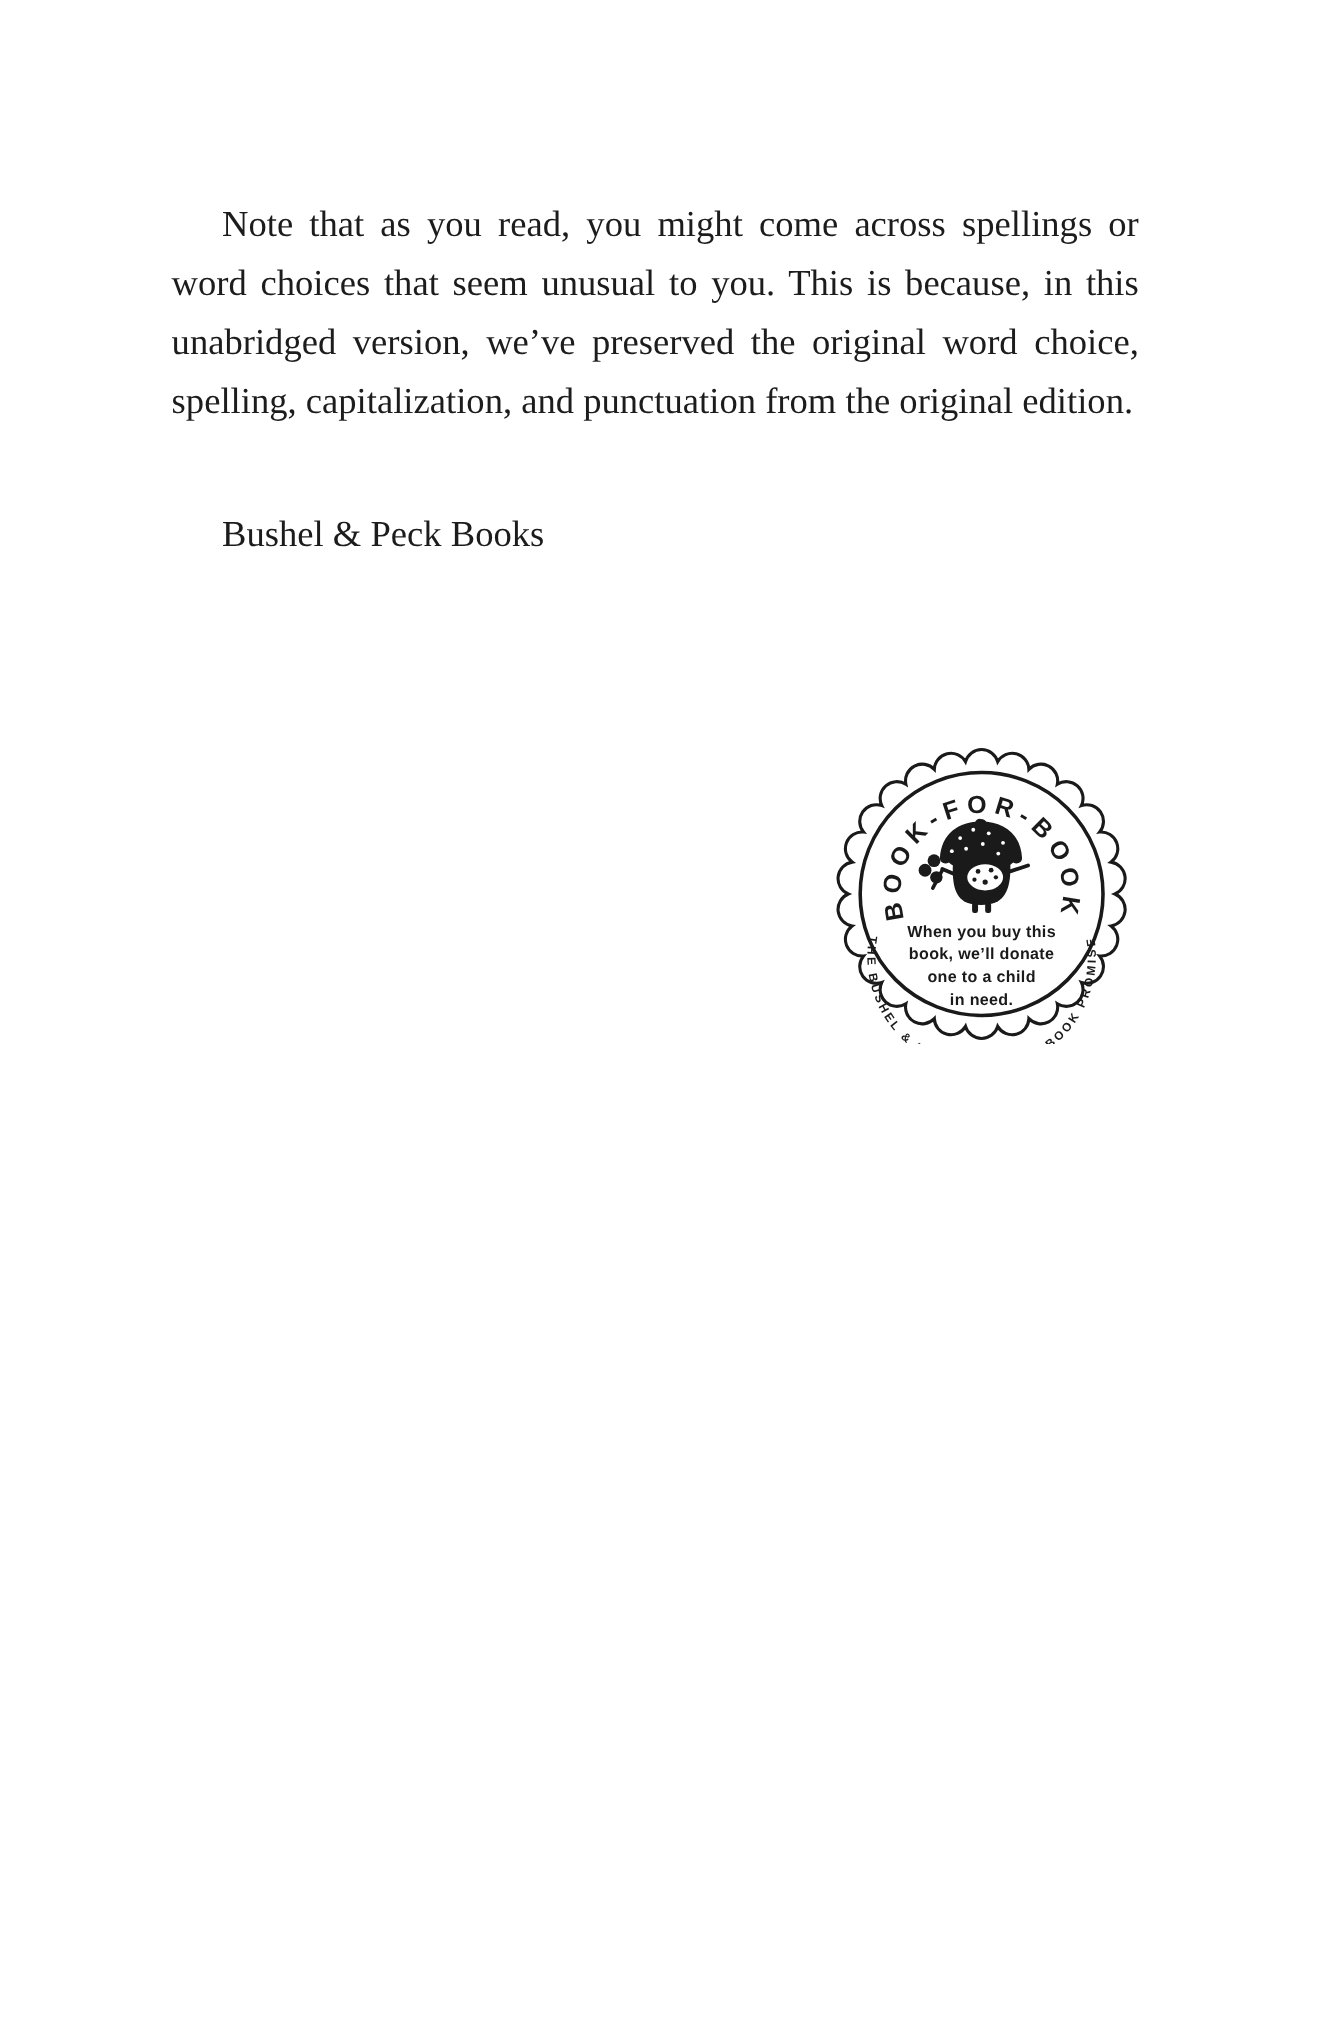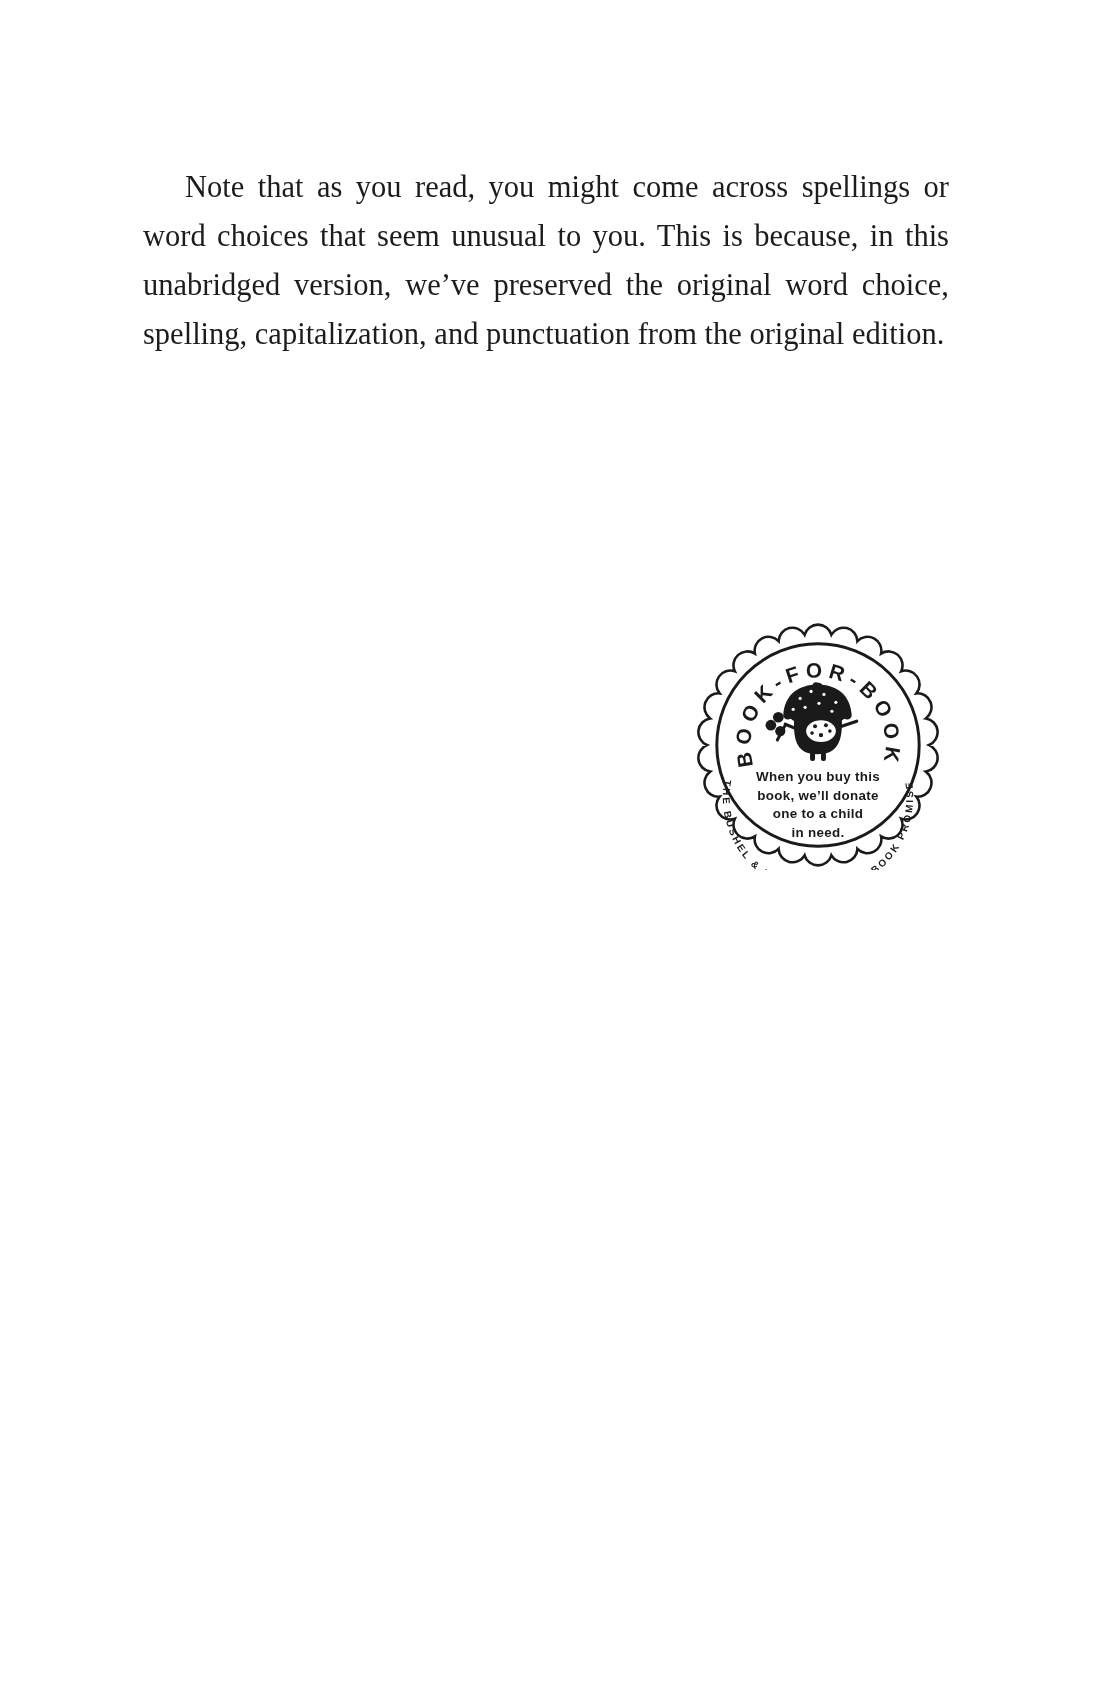--- a/index.html
+++ b/index.html
@@ -54,20 +54,21 @@
 </style>
 </head>
 <body>
 
 <div class="page">
 
   <div class="letter-body">
     <p class="para"><span>Note that as you read, you might come across spellings or word choices that seem unusual to you. This is because, in this unabridged version, we’ve preserved the original word choice, spelling, capitalization, and punctuation from the original edition.</span></p>
 
     <div class="signoff">
+      <div>Bushel &amp; Peck Books</div>
     </div>
   </div>
 
   <div class="badge">
     <svg viewBox="0 0 250 250">
       <defs>
         <path id="arcTop" d="M 63.4 152.7 A 68 68 0 1 1 186.6 152.7"></path>
         <path id="arcBottom" d="M 32.7 150.5 A 96 96 0 1 0 217.3 150.5"></path>
       </defs>
 

